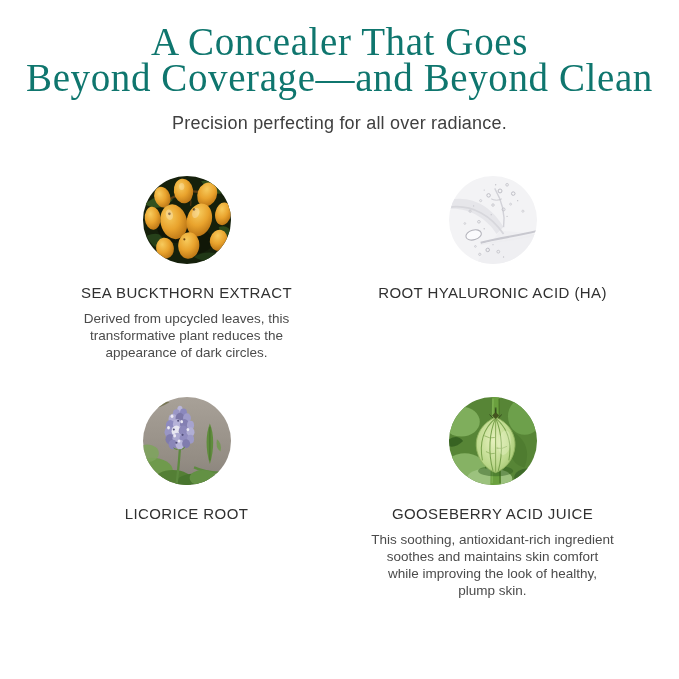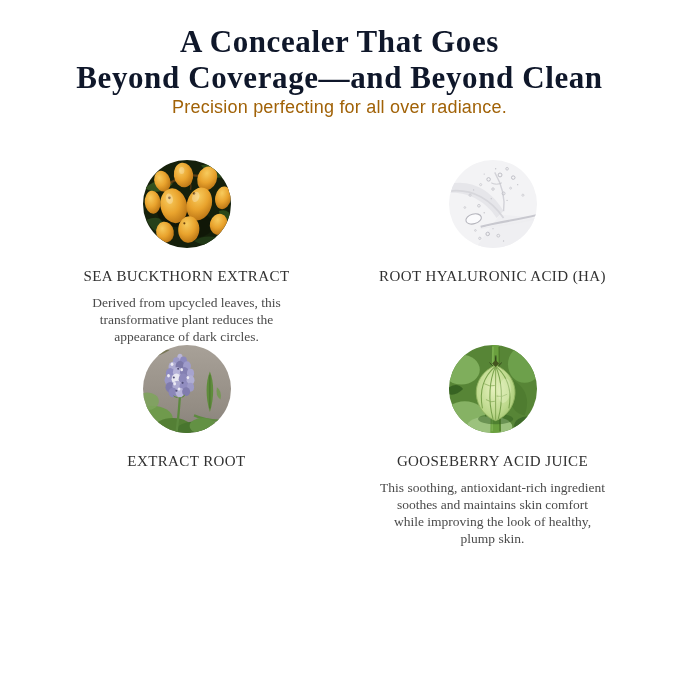--- a/index.html
+++ b/index.html
@@ -10,40 +10,41 @@
     height: 679px;
     margin: 0 auto;
     background: #ffffff;
     overflow: hidden;
     padding-top: 24px;
     font-family: "Liberation Sans", sans-serif;
     text-align: center;
   }
   .title {
     font-family: "Liberation Serif", serif;
-    font-weight: 700;
-    font-size: 31px;
+    font-weight: 400;
+    font-size: 39px;
     line-height: 36px;
     letter-spacing: 0.6px;
-    color: #0f172a;
+    color: #0f766e;
     white-space: pre-line;
   }
   .subtitle {
+    margin-top: 16px;
     font-size: 18px;
     line-height: 22px;
-    color: #a16207;
+    color: #404040;
     letter-spacing: 0.2px;
     text-align: center;
   }
   .grid {
     margin: 42px auto 0;
     display: grid;
     grid-template-columns: 306px 306px;
     justify-content: center;
-    font-family: Liberation Serif, serif;
+    row-gap: 36px;
   }
   .cell {
     display: flex;
     flex-direction: column;
     align-items: center;
   }
   .circle {
     width: 88px;
     height: 88px;
     border-radius: 50%;
@@ -215,21 +216,21 @@
           <ellipse cx="51" cy="37" rx="1.5" ry="1.8" fill="#eceaf4"></ellipse>
           <ellipse cx="41" cy="50" rx="1.5" ry="1.8" fill="#eceaf4"></ellipse>
           <circle cx="40" cy="27" r="1.2" fill="#53507a"></circle>
           <circle cx="35" cy="37" r="1.2" fill="#53507a"></circle>
           <circle cx="45" cy="43" r="1.2" fill="#53507a"></circle>
           <circle cx="38" cy="52" r="1.2" fill="#53507a"></circle>
           <path d="M34,57 Q36,61 40,60 Z" fill="#5d8a3f"></path>
           <path d="M48,56 Q47,60 43,60 Z" fill="#5d8a3f"></path>
         </svg>
       </div>
-      <div class="ing-name">EXTRACT ROOT</div>
+      <div class="ing-name">LICORICE ROOT</div>
     </div>
 
     <div class="cell">
       <div class="circle" role="img" aria-label="gooseberry-fruit-photo">
         <svg viewBox="0 0 100 100" xmlns="http://www.w3.org/2000/svg">
           <defs>
             <radialGradient id="huskG" cx="45%" cy="42%" r="70%">
               <stop offset="0%" stop-color="#e6f1bd"></stop>
               <stop offset="65%" stop-color="#bcd88b"></stop>
               <stop offset="100%" stop-color="#96bb64"></stop>

